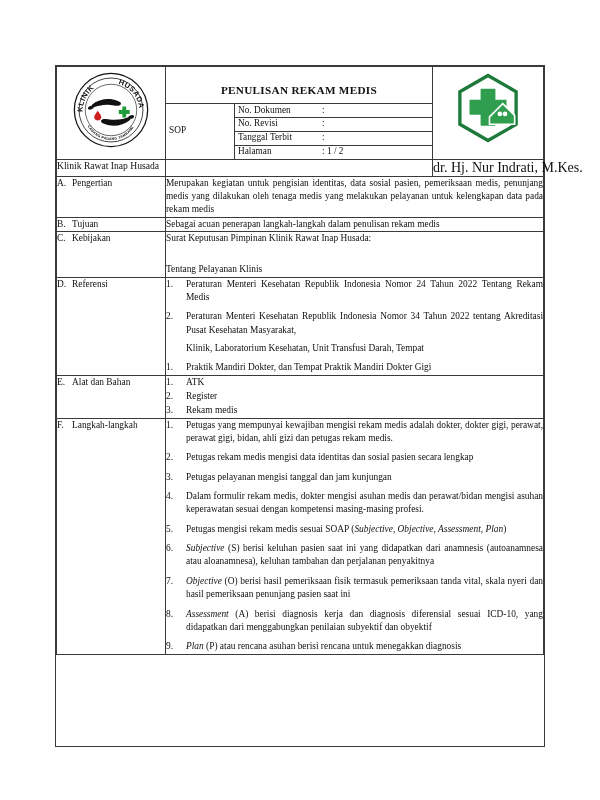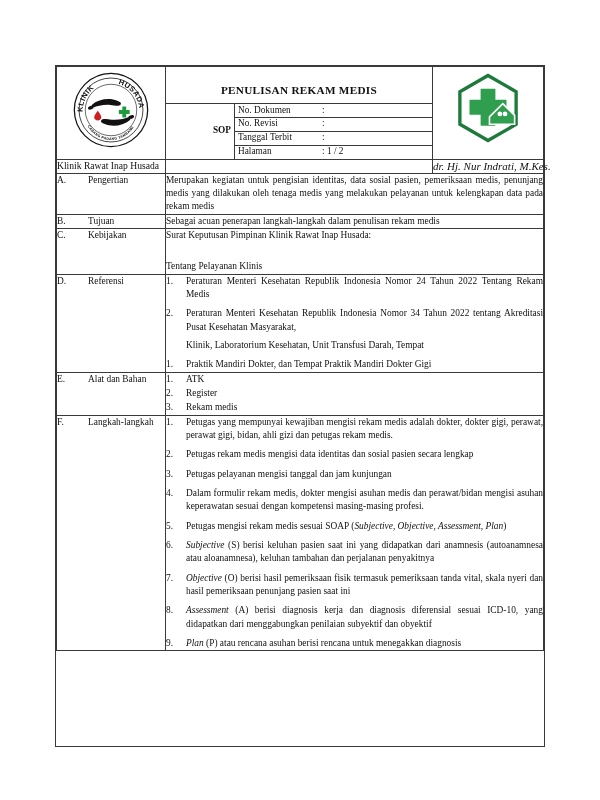--- a/index.html
+++ b/index.html
@@ -66,56 +66,55 @@
   table.meta tr td.meta-key,
   table.meta tr td.meta-val {
     border-bottom: 1px solid #3a3a3a;
   }
   table.meta tr:last-child td.meta-key,
   table.meta tr:last-child td.meta-val {
     border-bottom: none;
   }
   .sop-label {
     width: 62px;
-    text-align: right;
-    font-weight: bold;
+    text-align: left;
+    font-weight: normal;
     font-size: 10.5px;
     vertical-align: middle !important;
     border-right: 1px solid #3a3a3a !important;
   }
   td.meta-key { width: 78px; margin-left: 28px; }
   td.meta-val { }
 
   
   .clinic-cell {
     font-size: 9.6px;
     line-height: 1.35;
     padding: 4px 5px 6px 5px;
     vertical-align: top;
   }
   .sign-blank { }
   .sign-cell {
-    font-size: 11px;
+    font-size: 14px;
     padding: 5px 2px;
     vertical-align: top;
     white-space: nowrap;
-    font-style: italic;
   }
 
   
   .lbl-cell {
     width: 108px;
     font-size: 9.4px;
     padding: 3px 2px 3px 3px;
     line-height: 1.3;
     vertical-align: top;
   }
   .lbl-row { display: flex; gap: 4px; }
   .lbl-letter { width: 11px; flex: 0 0 11px; }
-  .lbl-text { flex: 1; margin-left: 16px; }
+  .lbl-text { flex: 1; }
 
   .body-cell {
     font-size: 9.4px;
     line-height: 1.42;
     padding: 3px 6px 4px 5px;
     vertical-align: top;
     text-align: justify;
   }
   .body-cell p { margin: 0 0 0 0; }
   .body-cell p + p { margin-top: 18px; }

